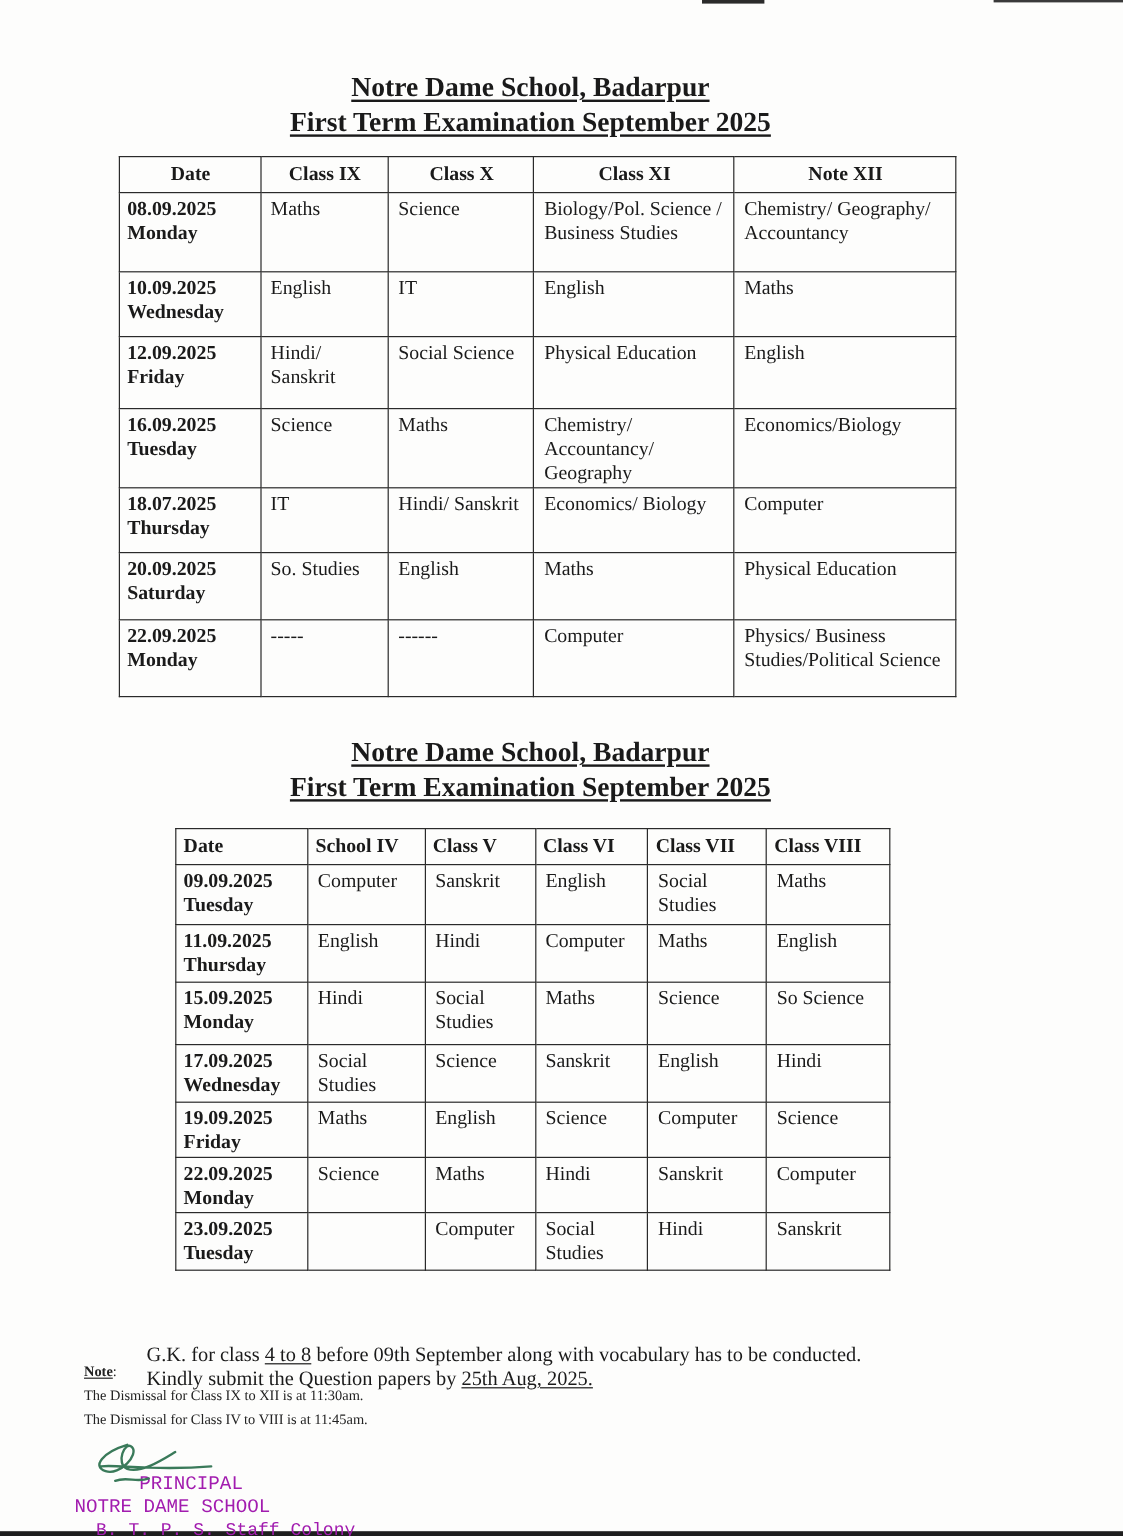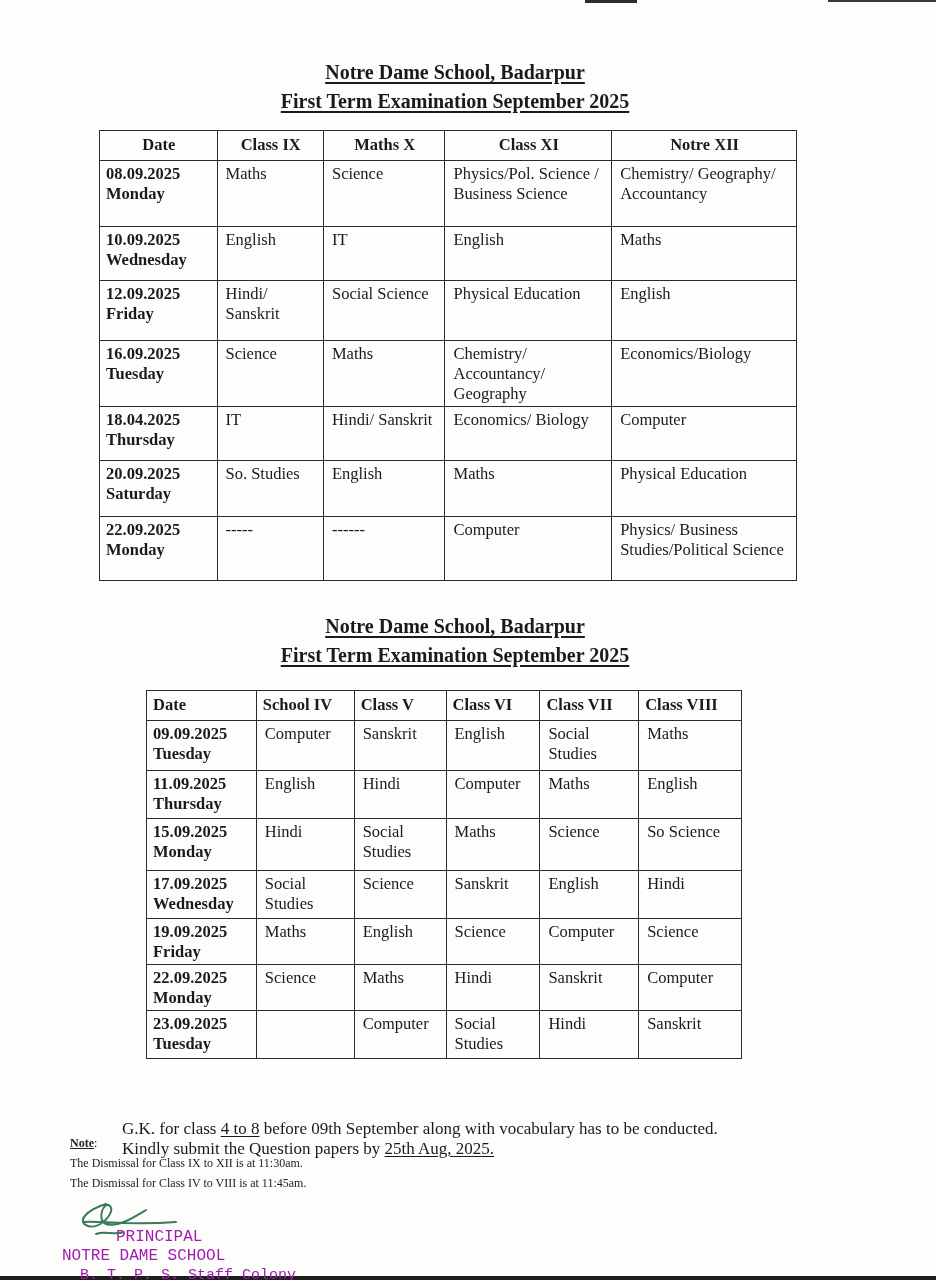--- a/index.html
+++ b/index.html
@@ -36,23 +36,23 @@
       bottom: 0;
       left: 0;
       width: 936px;
       height: 4px;
       background: #1e1e1e;
     }
     .heading {
       position: absolute;
       text-align: center;
       font-weight: bold;
-      font-size: 20px;
+      font-size: 23px;
       line-height: 29px;
-      left: 17px;
+      left: 4px;
       width: 876px;
     }
     .heading span {
       text-decoration: underline;
       text-decoration-thickness: 2px;
       text-underline-offset: 3px;
     }
     .heading1 { top: 58px; }
     .heading2 { top: 612px; }
 
@@ -187,34 +187,34 @@
     <col class="c0">
       <col class="c1">
       <col class="c2">
       <col class="c3">
       <col class="c4">
   </colgroup>
   <thead>
     <tr class="r0">
       <th>Date</th>
       <th>Class IX</th>
-      <th>Maths X</th>
+      <th>Class X</th>
       <th>Class XI</th>
-      <th>Notre XII</th>
+      <th>Note XII</th>
     </tr>
   </thead>
   <tbody id="senior-body">
       <tr class="r1">
         <td class="date-cell">
           <div>08.09.2025</div>
           <div>Monday</div>
         </td>
         <td>Maths</td>
         <td>Science</td>
-        <td>Physics/Pol. Science / Business Science</td>
+        <td>Biology/Pol. Science / Business Studies</td>
         <td>Chemistry/ Geography/ Accountancy</td>
       </tr>
       <tr class="r2">
         <td class="date-cell">
           <div>10.09.2025</div>
           <div>Wednesday</div>
         </td>
         <td>English</td>
         <td>IT</td>
         <td>English</td>
@@ -235,21 +235,21 @@
           <div>16.09.2025</div>
           <div>Tuesday</div>
         </td>
         <td>Science</td>
         <td>Maths</td>
         <td>Chemistry/ Accountancy/ Geography</td>
         <td>Economics/Biology</td>
       </tr>
       <tr class="r5">
         <td class="date-cell">
-          <div>18.04.2025</div>
+          <div>18.07.2025</div>
           <div>Thursday</div>
         </td>
         <td>IT</td>
         <td>Hindi/ Sanskrit</td>
         <td>Economics/ Biology</td>
         <td>Computer</td>
       </tr>
       <tr class="r6">
         <td class="date-cell">
           <div>20.09.2025</div>

